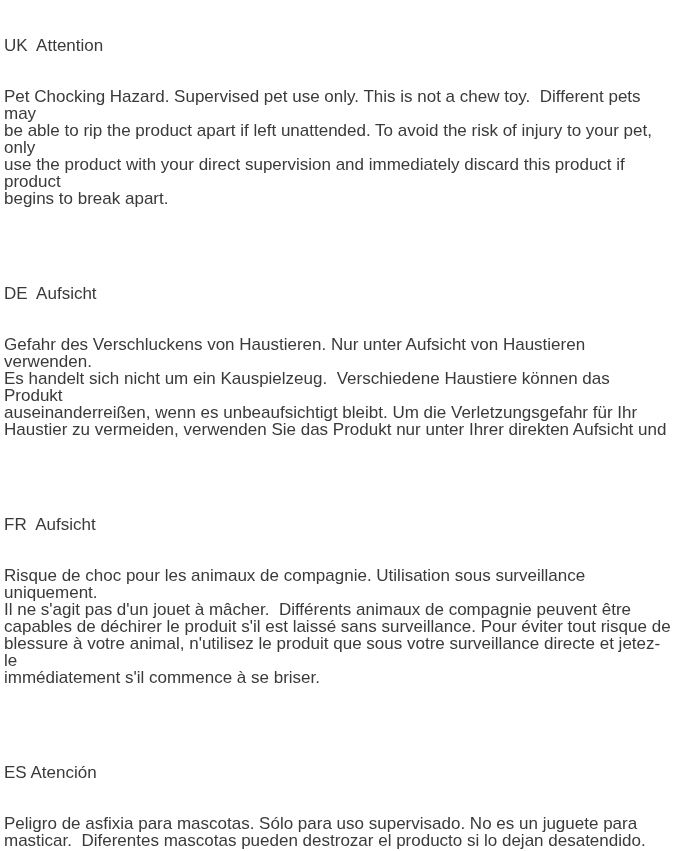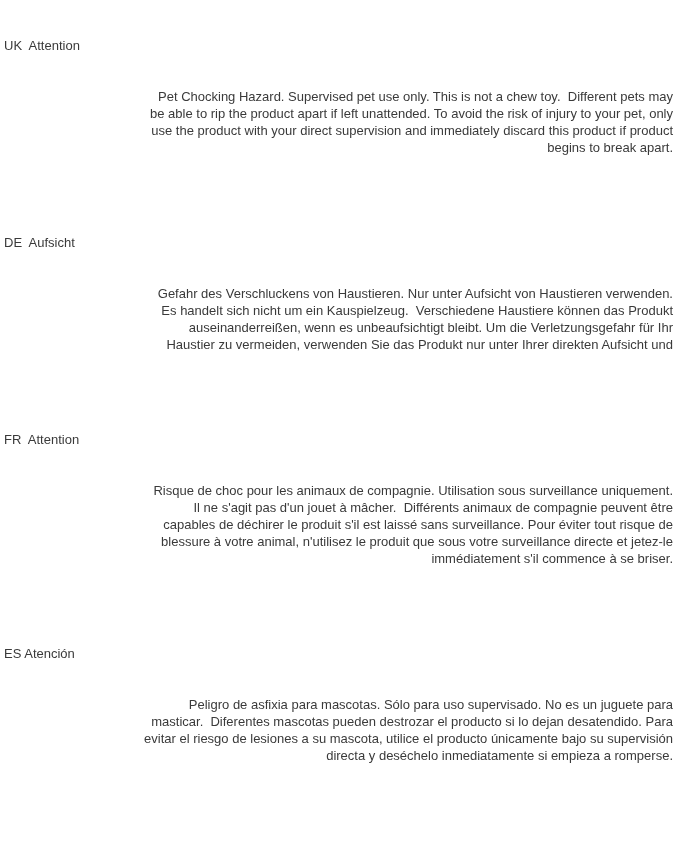--- a/index.html
+++ b/index.html
@@ -7,35 +7,34 @@
     padding: 0;
     background: #ffffff;
   }
   .page {
     width: 679px;
     height: 851px;
     box-sizing: border-box;
     padding: 3px 6px 0 4px;
     background: #ffffff;
     font-family: "Liberation Sans", sans-serif;
-    font-size: 13px;
+    font-size: 17px;
     line-height: 17px;
     color: #3a3a3a;
     overflow: hidden;
   }
   .warn-section {
     margin: 0 0 10px 0;
     white-space: pre-wrap;
   }
   .warn-section .heading {
     white-space: pre-wrap;
   }
   .warn-section .body {
     white-space: pre-wrap;
-    text-align: right;
   }
   .extra-gap {
     margin-top: 50px;
   }
 </style>
 </head>
 <body>
 
 <div class="page">
 
@@ -49,21 +48,21 @@
 
   <section class="warn-section">
     <div class="heading">DE  Aufsicht</div>
     <div class="body">Gefahr des Verschluckens von Haustieren. Nur unter Aufsicht von Haustieren verwenden.
 Es handelt sich nicht um ein Kauspielzeug.  Verschiedene Haustiere können das Produkt
 auseinanderreißen, wenn es unbeaufsichtigt bleibt. Um die Verletzungsgefahr für Ihr
 Haustier zu vermeiden, verwenden Sie das Produkt nur unter Ihrer direkten Aufsicht und</div>
   </section>
 
   <section class="warn-section">
-    <div class="heading">FR  Attention</div>
+    <div class="heading">FR  Aufsicht</div>
     <div class="body">Risque de choc pour les animaux de compagnie. Utilisation sous surveillance uniquement.
 Il ne s'agit pas d'un jouet à mâcher.  Différents animaux de compagnie peuvent être
 capables de déchirer le produit s'il est laissé sans surveillance. Pour éviter tout risque de
 blessure à votre animal, n'utilisez le produit que sous votre surveillance directe et jetez-le
 immédiatement s'il commence à se briser.</div>
   </section>
 
   <section class="warn-section">
     <div class="heading">ES Atención</div>
     <div class="body">Peligro de asfixia para mascotas. Sólo para uso supervisado. No es un juguete para

